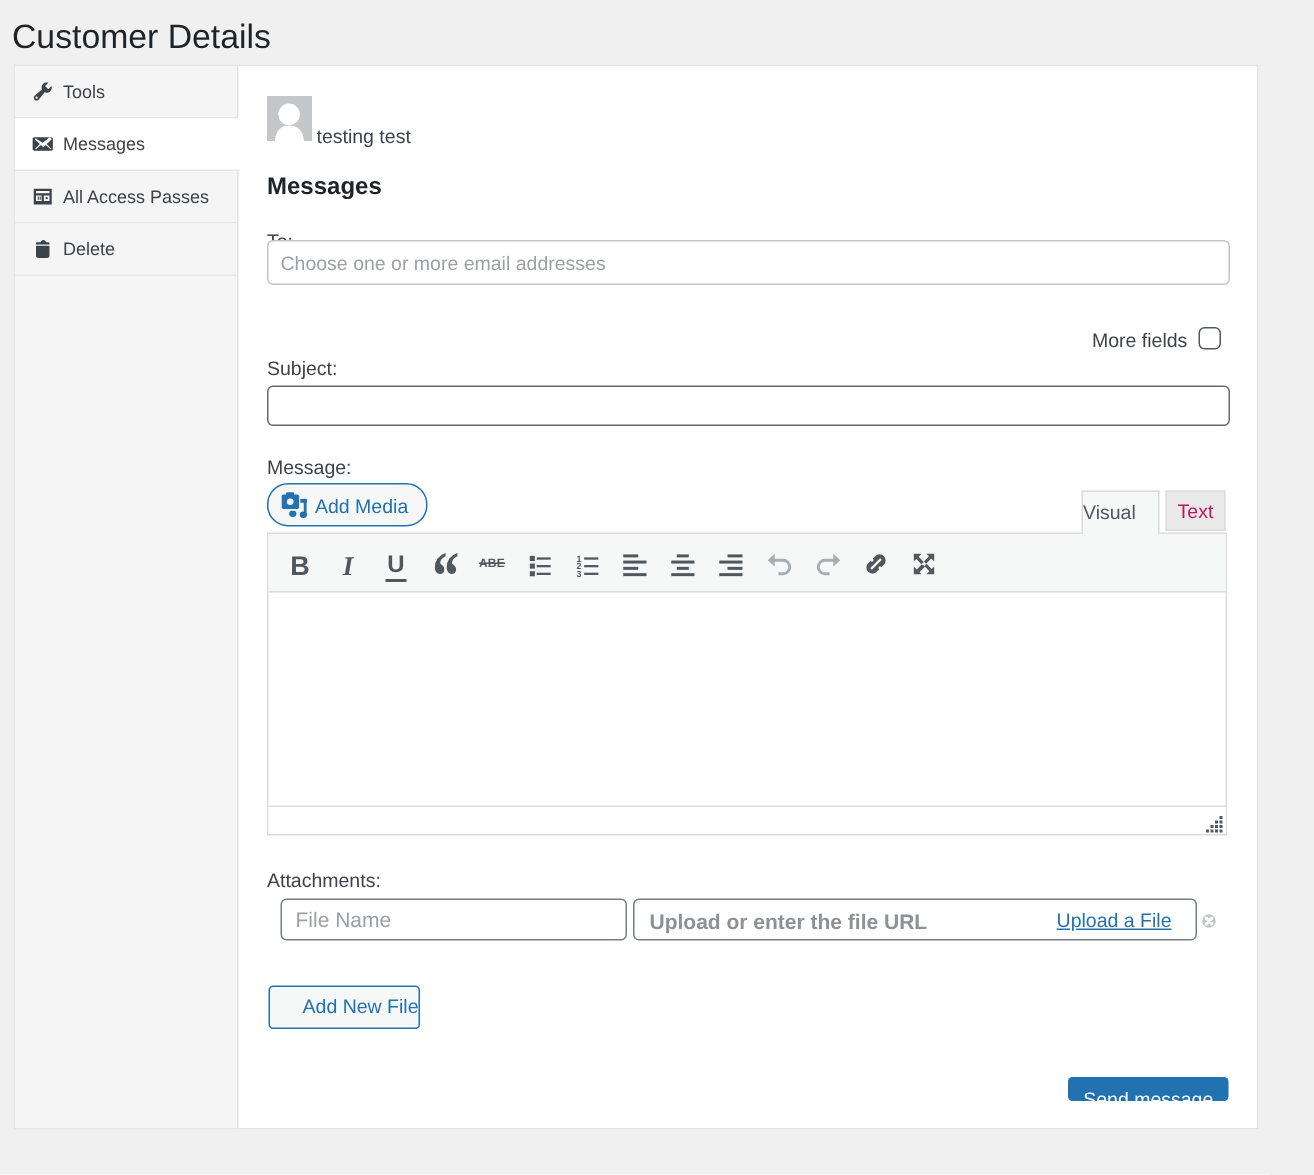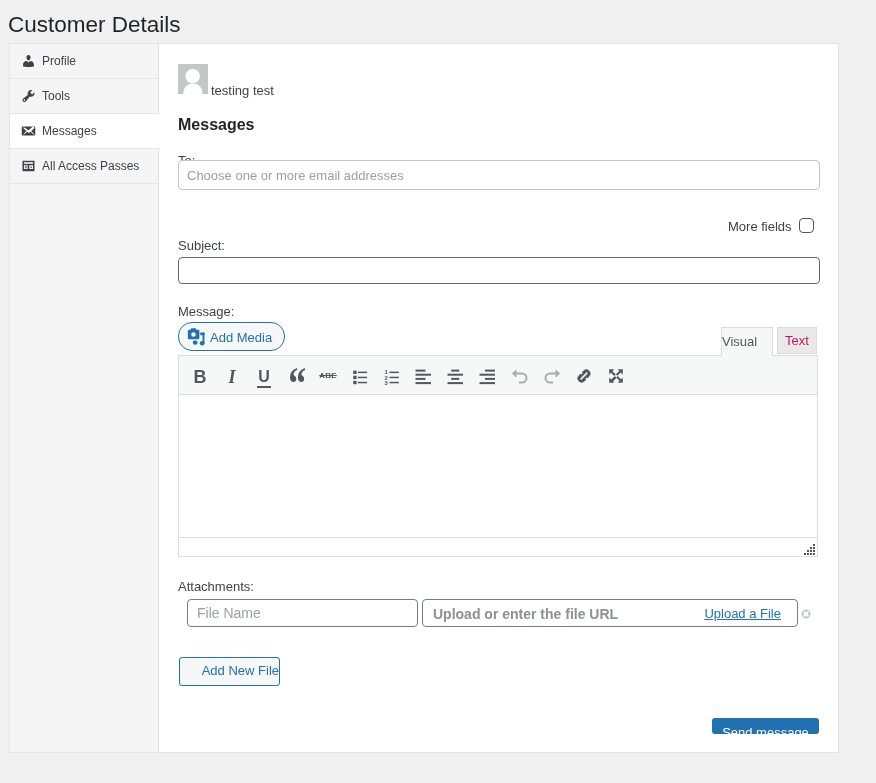--- a/index.html
+++ b/index.html
@@ -26,26 +26,20 @@
   .tbi { top:10px; color:#50575e; width:20px; height:20px; line-height:20px; text-align:center; }
   .tbs { top:10px; width:20px; height:20px; }
 </style>
 </head>
 <body>
 <h1>Customer Details</h1>
 
 <div id="sidebar">
   <div class="nav-item">
       <svg width="15" height="15" viewBox="0 0 20 20" fill="#3c434a">
-        <path d="M10 9.25c-2.27 0-2.73-3.44-2.73-3.44C7 4.02 7.82 2 9.97 2c2.16 0 2.98 2.02 2.71 3.81 0 0-.41 3.44-2.68 3.44zm0 2.57L12.72 10c2.39 0 4.52 2.33 4.52 4.53v2.49s-3.65 1.13-7.24 1.13c-3.65 0-7.24-1.13-7.24-1.13v-2.49c0-2.25 1.94-4.48 4.47-4.48z"></path>
-      </svg>
-      <span class="lbl">Profile</span>
-    </div>
-  <div class="nav-item">
-      <svg width="15" height="15" viewBox="0 0 20 20" fill="#3c434a">
         <path d="M16.68 9.77c-1.34 1.34-3.3 1.67-4.95.99l-5.41 6.52c-.99.99-2.59.99-3.58 0s-.99-2.59 0-3.57l6.52-5.42c-.68-1.65-.35-3.61.99-4.95 1.28-1.28 3.12-1.62 4.72-1.06l-2.89 2.89 2.82 2.82 2.86-2.87c.53 1.58.18 3.39-1.08 4.65zM3.81 16.21c.4.39 1.04.39 1.43 0 .4-.4.4-1.04 0-1.43-.39-.4-1.03-.4-1.43 0-.39.39-.39 1.03 0 1.43z"></path>
       </svg>
       <span class="lbl">Tools</span>
     </div>
   <div class="nav-item active">
       <svg width="15" height="15" viewBox="0 0 20 20" fill="#3c434a">
         <path d="M19 14.5v-9c0-.83-.67-1.5-1.5-1.5H2.5C1.67 4 1 4.67 1 5.5v9c0 .83.67 1.5 1.5 1.5h15c.83 0 1.5-.67 1.5-1.5zm-1.31-9.11c.33.33.15.67-.03.84L13.6 9.95l3.9 4.06c.12.14.2.36.06.51-.13.16-.43.15-.56.05l-4.37-3.73-2.14 1.95-2.13-1.95-4.37 3.73c-.13.1-.43.11-.56-.05-.14-.15-.06-.37.06-.51l3.9-4.06-4.06-3.72c-.18-.17-.36-.51-.03-.84.33-.33.84-.15 1.12.09L10 8.97l5.57-4.49c.28-.24.79-.42 1.12-.09z"></path>
       </svg>
       <span class="lbl">Messages</span>
     </div>
@@ -53,20 +47,26 @@
       <svg width="15" height="15" viewBox="0 0 20 20" fill="#3c434a">
         <path d="M18 17V3H2v14h16zM16 7H4V5h12v2zm-7 7H4V9h5v5zm7 0h-5V9h5v5z"></path>
         <rect x="5" y="5.4" width="2.2" height="1.2" fill="#f5f5f5"></rect>
         <rect x="8.9" y="5.4" width="2.2" height="1.2" fill="#f5f5f5"></rect>
         <rect x="12.8" y="5.4" width="2.2" height="1.2" fill="#f5f5f5"></rect>
         <rect x="5.6" y="10" width="0.9" height="3" fill="#3c434a"></rect>
         <rect x="7.3" y="10" width="0.9" height="3" fill="#3c434a"></rect>
         <circle cx="13.5" cy="11.5" r="1" fill="#3c434a"></circle>
       </svg>
       <span class="lbl">All Access Passes</span>
+    </div>
+  <div class="nav-item" style="border-bottom:1px solid #e7e7e7;">
+      <svg width="15" height="15" viewBox="0 0 20 20" fill="#3c434a">
+        <path d="M12 4h3c.6 0 1 .4 1 1v1H4V5c0-.6.5-1 1-1h3c.2-1.1 1.3-2 2.5-2s2.3.9 2.5 2zM4 7h12v9c0 1.1-.9 2-2 2H6c-1.1 0-2-.9-2-2V7z"></path>
+      </svg>
+      <span class="lbl">Delete</span>
     </div>
 </div>
 
 <div id="card"></div>
 
 <svg class="abs" style="left:178px; top:64px;" width="30" height="30" viewBox="0 0 30 30">
   <rect width="30" height="30" fill="#c5c6c8"></rect>
   <circle cx="14.7" cy="12.2" r="7.2" fill="#fff"></circle>
   <path d="M5.2 30 C5.6 22.5 10 19.6 14.9 19.6 C19.8 19.6 24.2 22.5 24.6 30 Z" fill="#fff"></path>
 </svg>

